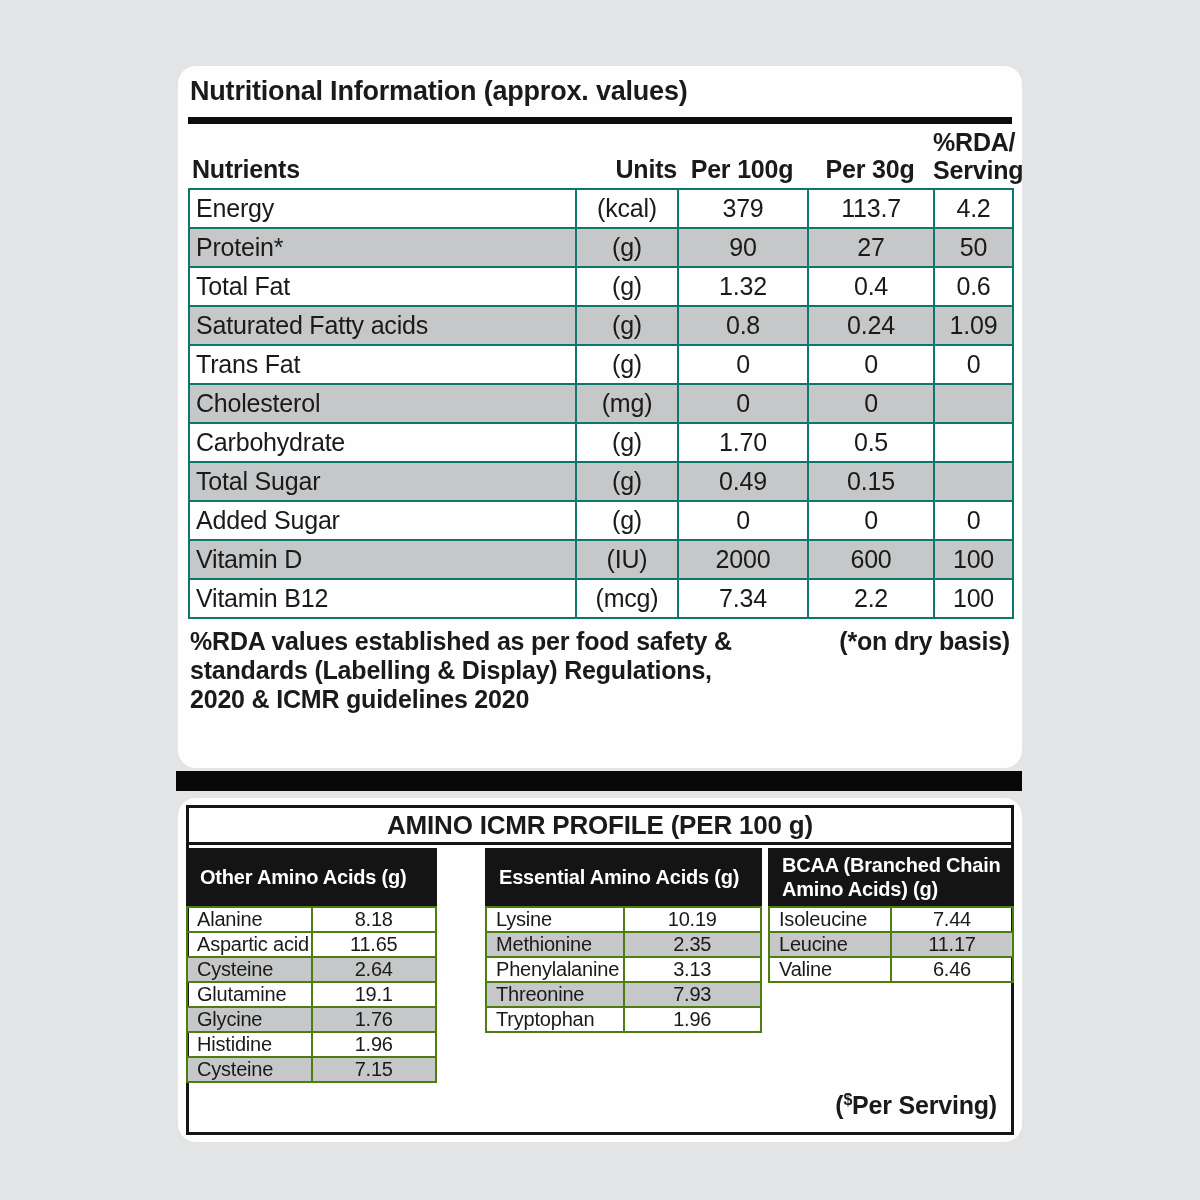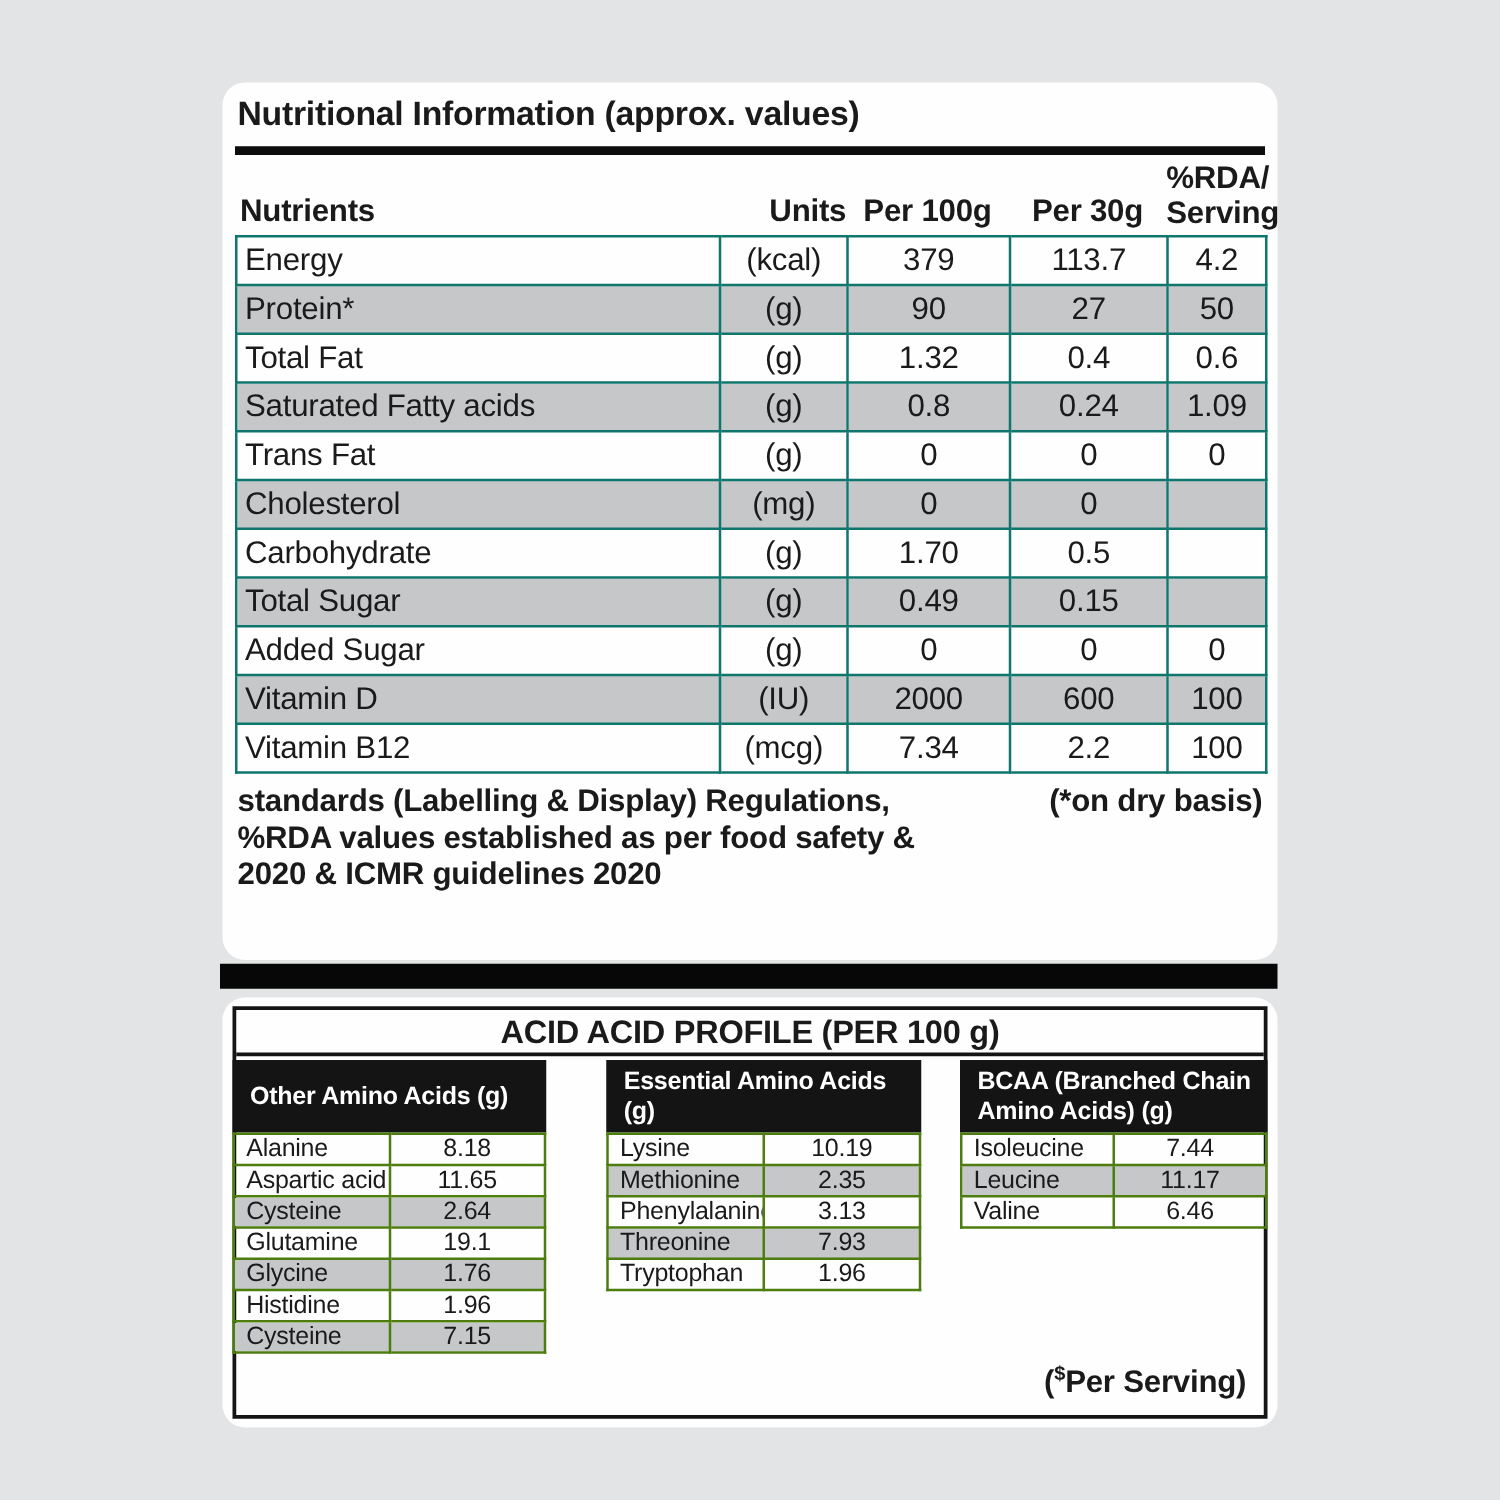--- a/index.html
+++ b/index.html
@@ -65,21 +65,21 @@
     border:3px solid #151515;background:#fefefe;
   }
   .aa-title{
     height:34px;line-height:34px;
     border-bottom:3px solid #151515;
     text-align:center;font-size:26px;font-weight:700;
   }
   .aa-content{position:absolute;left:0;right:0;top:40px;bottom:0;}
   .aa-col{position:absolute;top:0;}
   .aa-col-0{left:-3px;width:251px;}
-  .aa-col-1{left:296px;width:252px;}
+  .aa-col-1{left:296px;width:277px;}
   .aa-col-2{right:-3px;width:246px;}
   .aa-head{
     background:#141414;color:#ffffff;
     font-size:20px;font-weight:700;
     min-height:58px;box-sizing:border-box;
     display:flex;align-items:center;
     padding:4px 10px 4px 14px;line-height:24px;
   }
   .aa-table{
     border-collapse:collapse;table-layout:fixed;width:100%;
@@ -202,34 +202,34 @@
           <td class="val-cell">(mcg)</td>
           <td class="val-cell">7.34</td>
           <td class="val-cell">2.2</td>
           <td class="val-cell">100</td>
         </tr>
       </tbody>
   </table>
 
   <div class="footnote-row">
     <div class="footnote-left">
+      <div>%RDA values established as per food safety &amp;</div>
       <div>standards (Labelling &amp; Display) Regulations,</div>
-      <div>%RDA values established as per food safety &amp;</div>
       <div>2020 &amp; ICMR guidelines 2020</div>
     </div>
     <div class="footnote-right">(*on dry basis)</div>
   </div>
 </div>
 
 <div class="divider"></div>
 
 <div class="panel bottom-panel">
   <div class="aa-box">
 
-    <div class="aa-title">ACID ACID PROFILE (PER 100 g)</div>
+    <div class="aa-title">AMINO ICMR PROFILE (PER 100 g)</div>
 
     <div class="aa-content">
 
       <div class="aa-col aa-col-0">
         <div class="aa-head">Other Amino Acids (g)</div>
         <table class="aa-table">
             <tbody>
               <tr>
                 <td class="aa-name">Alanine</td>
                 <td class="aa-val">8.18</td>

